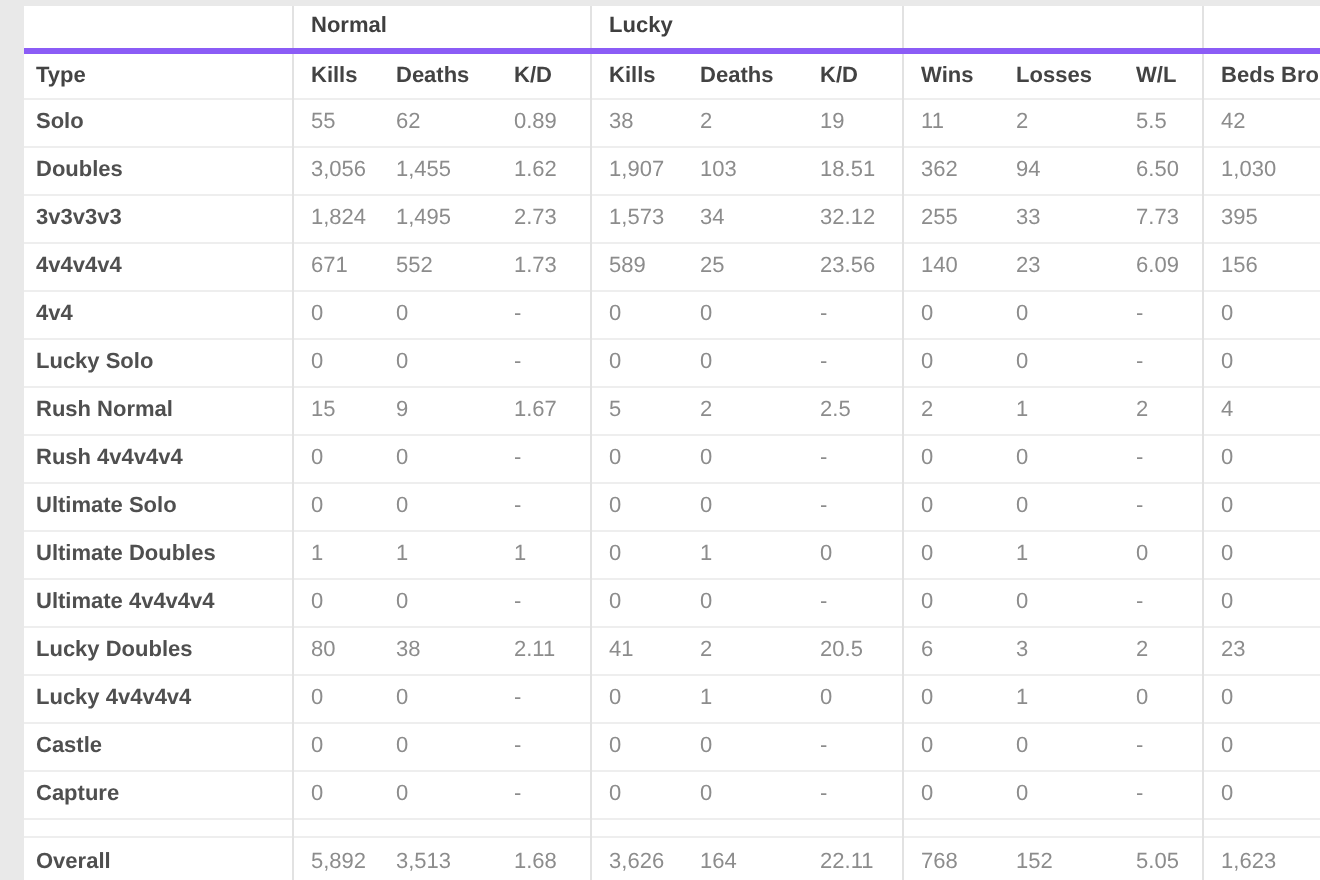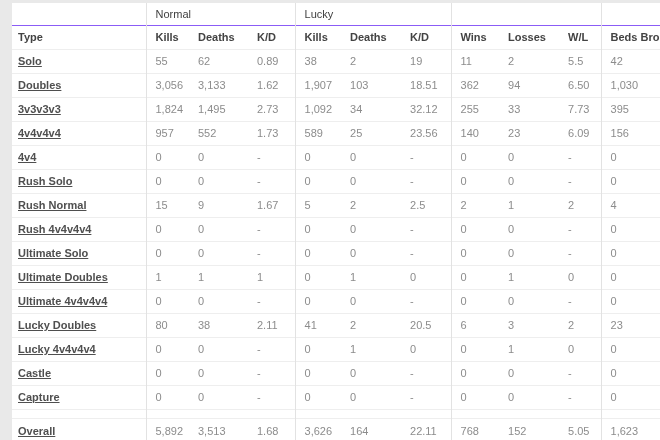--- a/index.html
+++ b/index.html
@@ -24,39 +24,38 @@
     text-align:left;
     padding:0 2px 0 9px;
     height:24px;
     vertical-align:middle;
     white-space:nowrap;
     overflow:hidden;
   }
   .type-col { padding-left:6px; }
   .group-row th {
     height:22px;
-    font-weight:normal;
+    font-weight:bold;
     color:#3f3f3f;
     margin-top:40px;
   }
   .head-row th {
-    border-top:1px solid #8b5cf6;
+    border-top:3px solid #8b5cf6;
     font-weight:bold;
     color:#434343;
   }
   tbody td {
     border-top:1px solid #eeeeee;
     color:#8c8c8c;
     font-weight:normal;
   }
   td.type-cell {
     font-weight:bold;
     color:#4f4f4f;
     padding-left:6px;
-    text-decoration:underline;
   }
   .gl { border-left:1px solid #e2e2e2; }
   .spacer-row td { height:9px; }
   .overall-row td { height:26px; }
 </style>
 </head>
 <body>
 
 <div class="panel">
   <table>
@@ -105,46 +104,46 @@
           <td>2</td>
           <td>19</td>
           <td class="gl">11</td>
           <td>2</td>
           <td>5.5</td>
           <td class="gl">42</td>
         </tr>
         <tr>
           <td class="type-cell">Doubles</td>
           <td class="gl">3,056</td>
-          <td>3,133</td>
+          <td>1,455</td>
           <td>1.62</td>
           <td class="gl">1,907</td>
           <td>103</td>
           <td>18.51</td>
           <td class="gl">362</td>
           <td>94</td>
           <td>6.50</td>
           <td class="gl">1,030</td>
         </tr>
         <tr>
           <td class="type-cell">3v3v3v3</td>
           <td class="gl">1,824</td>
           <td>1,495</td>
           <td>2.73</td>
-          <td class="gl">1,092</td>
+          <td class="gl">1,573</td>
           <td>34</td>
           <td>32.12</td>
           <td class="gl">255</td>
           <td>33</td>
           <td>7.73</td>
           <td class="gl">395</td>
         </tr>
         <tr>
           <td class="type-cell">4v4v4v4</td>
-          <td class="gl">957</td>
+          <td class="gl">671</td>
           <td>552</td>
           <td>1.73</td>
           <td class="gl">589</td>
           <td>25</td>
           <td>23.56</td>
           <td class="gl">140</td>
           <td>23</td>
           <td>6.09</td>
           <td class="gl">156</td>
         </tr>
@@ -155,21 +154,21 @@
           <td>-</td>
           <td class="gl">0</td>
           <td>0</td>
           <td>-</td>
           <td class="gl">0</td>
           <td>0</td>
           <td>-</td>
           <td class="gl">0</td>
         </tr>
         <tr>
-          <td class="type-cell">Rush Solo</td>
+          <td class="type-cell">Lucky Solo</td>
           <td class="gl">0</td>
           <td>0</td>
           <td>-</td>
           <td class="gl">0</td>
           <td>0</td>
           <td>-</td>
           <td class="gl">0</td>
           <td>0</td>
           <td>-</td>
           <td class="gl">0</td>

